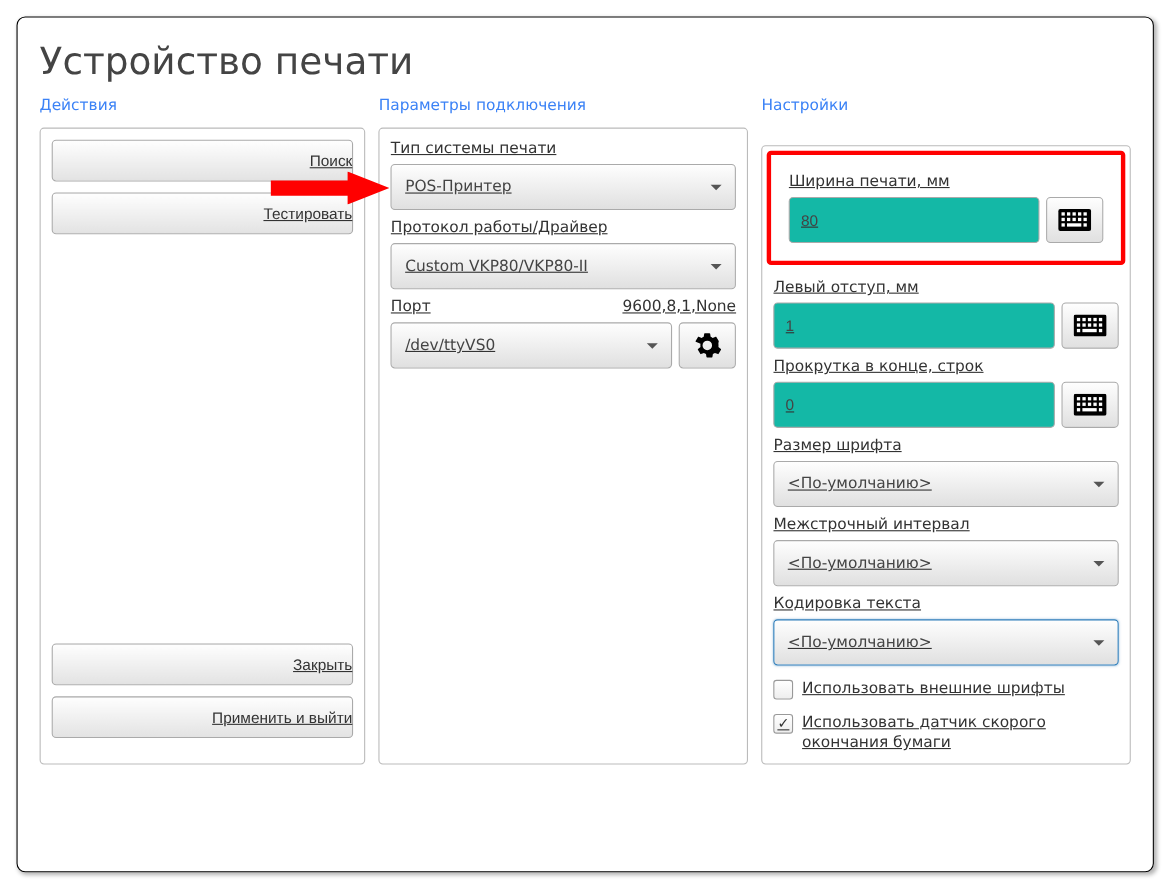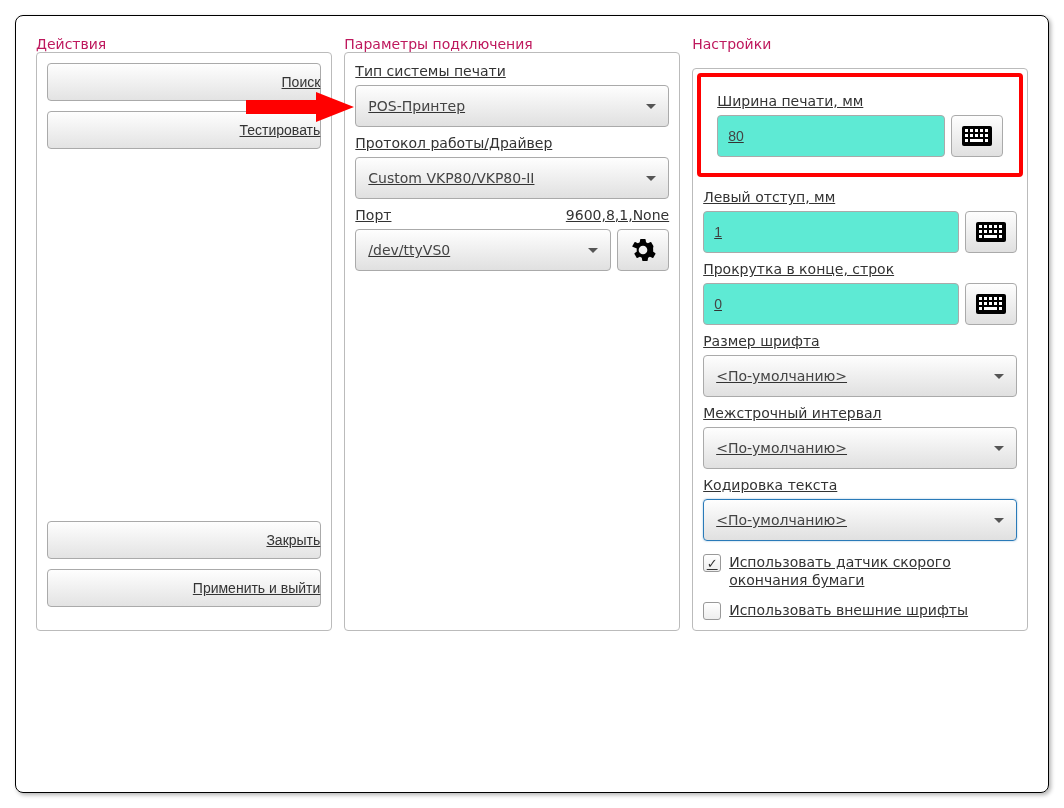--- a/index.html
+++ b/index.html
@@ -34,22 +34,22 @@
     }
     .column {
       display: flex;
       flex-direction: column;
     }
     .col-actions { width: 300px; }
     .col-params { width: 340px; }
     .col-settings { width: 340px; gap: 16px; }
     .section-label {
       font-size: 14px;
-      color: #be185d;
-      margin-bottom: 0;
+      color: #3b82f6;
+      margin-bottom: 12px;
     }
     .panel {
       border: 1px solid #bbb;
       border-radius: 4px;
       padding: 10px;
       flex: 1;
       display: flex;
       flex-direction: column;
       text-decoration: underline;
     }
@@ -109,21 +109,21 @@
       gap: 6px;
     }
     .text-input {
       flex: 1;
       height: 42px;
       border: 1px solid #aaa;
       border-radius: 4px;
       padding: 0 10px;
       font-size: 14px;
       color: #444;
-      background: #5eead4;
+      background: #14b8a6;
     }
     .icon-btn {
       width: 52px;
       height: 42px;
       background: linear-gradient(to bottom, #fefefe, #e0e0e0);
       border: 1px solid #aaa;
       border-radius: 4px;
       display: flex;
       align-items: center;
       justify-content: center;
@@ -184,20 +184,21 @@
       pointer-events: none;
     }
     .panel-settings {
       position: relative;
     }
   </style>
 </head>
 <body>
 
 <div class="window">
+  <h1 class="page-title">Устройство печати</h1>
 
   <div class="columns">
 
     <div class="column col-actions">
       <div class="section-label">Действия</div>
       <div class="panel" style="height:652px;">
         <button class="btn">Поиск</button>
         <button class="btn">Тестировать</button>
         <div class="actions-bottom">
           <button class="btn">Закрыть</button>
@@ -345,26 +346,26 @@
 
         <div class="field-label">
           <span>Кодировка текста</span>
         </div>
         <div class="select focused">
           <span>&lt;По-умолчанию&gt;</span>
           <span class="caret"></span>
         </div>
 
         <div class="checkbox-row">
+          <div class="checkbox"></div>
+          <div class="checkbox-label">Использовать внешние шрифты</div>
+        </div>
+
+        <div class="checkbox-row">
           <div class="checkbox checked"></div>
           <div class="checkbox-label">Использовать датчик скорого окончания бумаги</div>
         </div>
 
-        <div class="checkbox-row">
-          <div class="checkbox"></div>
-          <div class="checkbox-label">Использовать внешние шрифты</div>
-        </div>
-
       </div>
     </div>
 
   </div>
 </div>
 
 </body></html>

